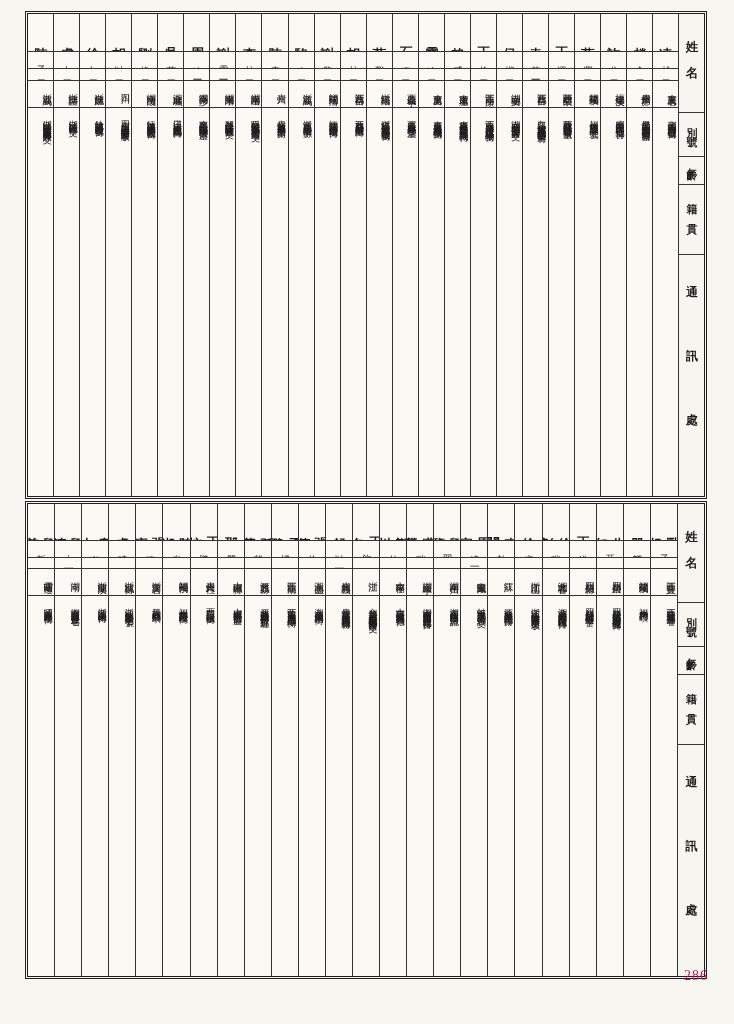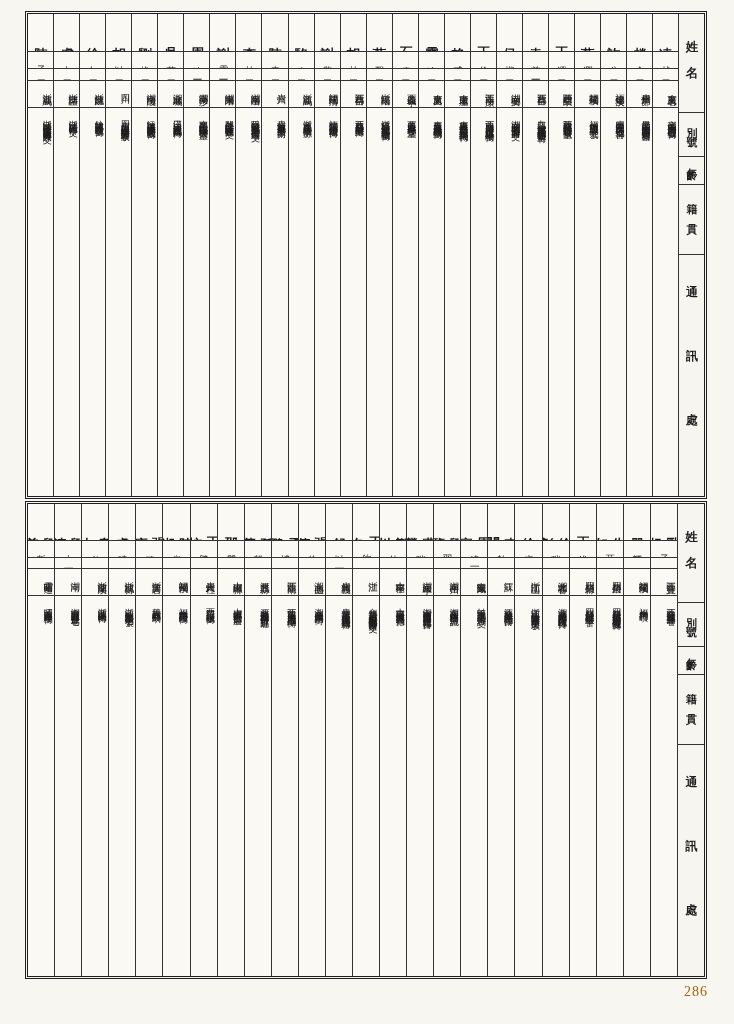--- a/index.html
+++ b/index.html
@@ -39,22 +39,22 @@
   .v-origin{font-size:9.5px;letter-spacing:1px;padding-top:5px;line-height:12px;width:100%;}
   .v-address{font-size:9px;letter-spacing:1px;line-height:11.5px;width:100%;height:100%;padding:5px 1px 4px;box-sizing:border-box;}
   .hdr{background:#f6f5ef;}
   .hlabel{font-weight:700;}
   .hl-name{font-size:12.5px;letter-spacing:26px;padding-top:16px;}
   .hl-alias{font-size:11px;letter-spacing:8px;padding-top:6px;}
   .hl-age{font-size:10.5px;letter-spacing:2px;padding-top:3px;}
   .hl-origin{font-size:11px;letter-spacing:20px;padding-top:9px;}
   .hl-address{font-size:12px;letter-spacing:64px;padding-top:20px;}
   .page-number{
-    position:absolute;right:26px;bottom:24px;
-    font-size:14px;letter-spacing:1px;color:#a16207;
+    position:absolute;right:26px;bottom:40px;
+    font-size:14px;letter-spacing:1px;color:#be185d;
   }
 </style>
 </head>
 <body>
 
 <div class="page">
   <div class="tables-area">
       <div class="dir-table t-top">
         <div class="col header-col">
           <div class="cell r-name hdr">

